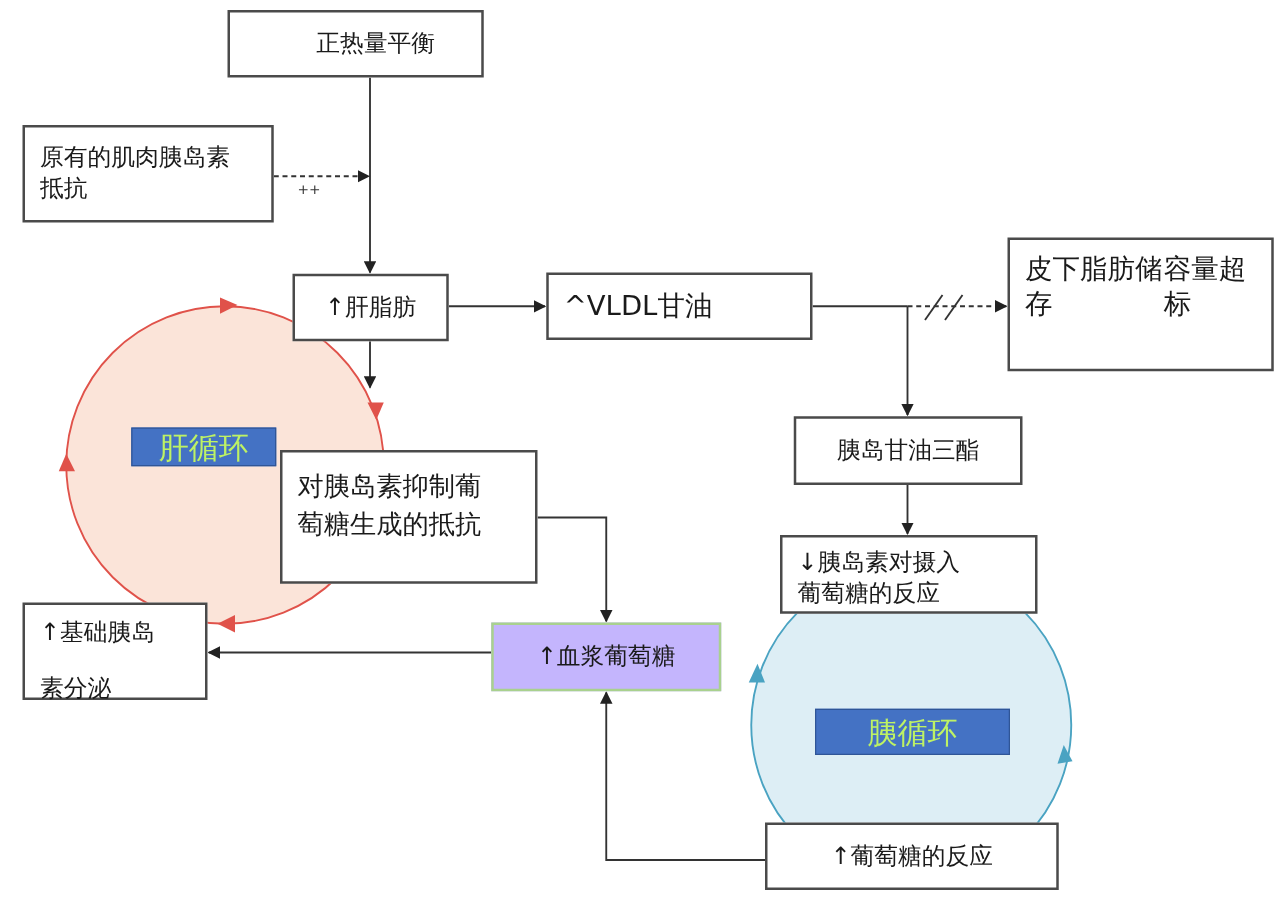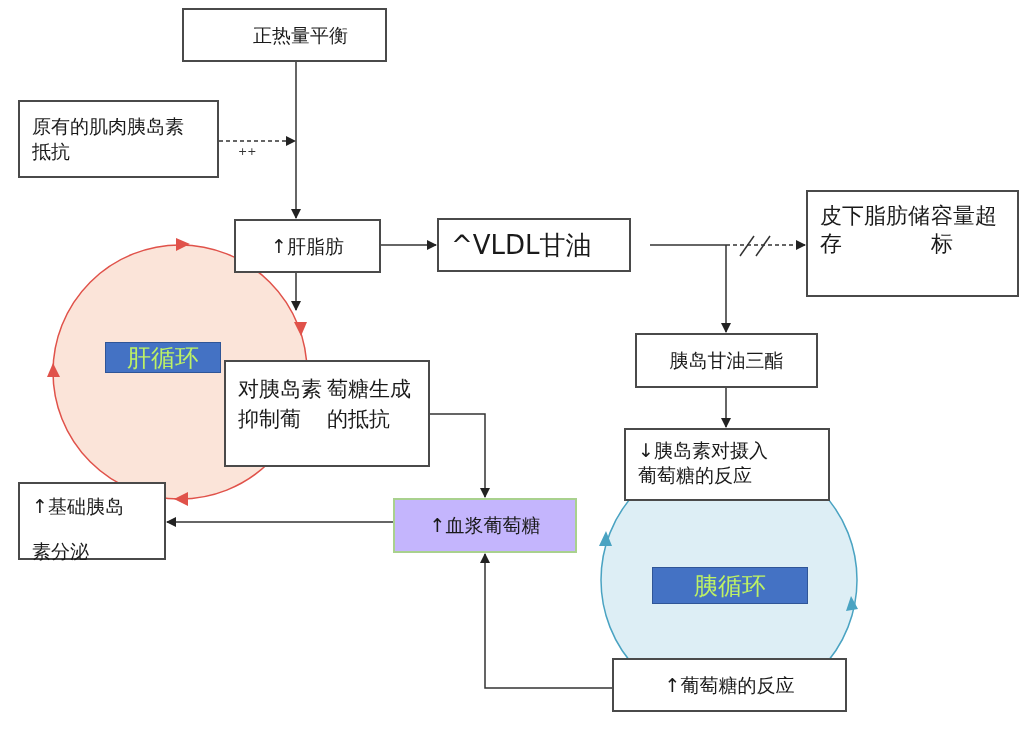--- a/index.html
+++ b/index.html
@@ -54,47 +54,47 @@
 
 <div class="box center" style="left:182px; top:8px; width:205px; height:54px;padding-left:44px;">
   <span>正热量平衡</span>
 </div>
 
 <div class="box" style="left:18px; top:100px; width:201px; height:78px; flex-direction:column; align-items:flex-start; justify-content:center;">
   <span>原有的肌肉胰岛素</span>
   <span>抵抗</span>
 </div>
 
-<div class="box center" style="left:234px; top:219px; width:147px; height:54px;">
+<div class="box center" style="left:234px; top:219px; width:125px; height:54px;">
   <span>↑肝脂肪</span>
 </div>
 
-<div class="box" style="left:437px; top:218px; width:194px; height:54px; font-size:26px;">
+<div class="box" style="left:437px; top:218px; width:213px; height:54px; font-size:22px;">
   <span>^VLDL甘油</span>
 </div>
 
 <div class="box top" style="left:806px; top:190px; width:213px; height:107px; flex-direction:row; font-size:22px; line-height:28px; padding-top:10px;">
   <span>皮下脂肪储存</span>
   <span>容量超标</span>
 </div>
 
 <div class="label" style="left:105px; top:342px; width:116px; height:31px; background:#4472c4;">
   <span>肝循环</span>
 </div>
 
-<div class="box top" style="left:224px; top:360px; width:206px; height:107px; flex-direction:row; font-size:21px; line-height:30px; padding-top:12px;">
+<div class="box top" style="left:224px; top:360px; width:206px; height:107px; flex-direction:column; font-size:21px; line-height:30px; padding-top:12px;">
   <span>对胰岛素抑制葡</span>
   <span>萄糖生成的抵抗</span>
 </div>
 
 <div class="box center" style="left:635px; top:333px; width:183px; height:55px;">
   <span>胰岛甘油三酯</span>
 </div>
 
-<div class="box top" style="left:624px; top:428px; width:206px; height:73px; flex-direction:column; padding-top:8px;">
+<div class="box top" style="left:624px; top:428px; width:206px; height:63px; flex-direction:column; padding-top:8px;">
   <span>↓胰岛素对摄入</span>
   <span>葡萄糖的反应</span>
 </div>
 
 <div class="box top" style="left:18px; top:482px; width:148px; height:78px; flex-direction:column; padding-top:10px;gap:20px;">
   <span>↑基础胰岛</span>
   <span>素分泌</span>
 </div>
 
 <div class="box center" style="left:393px; top:498px; width:184px; height:55px; background:#c4b5fd; border-color:#a9d18e;">

